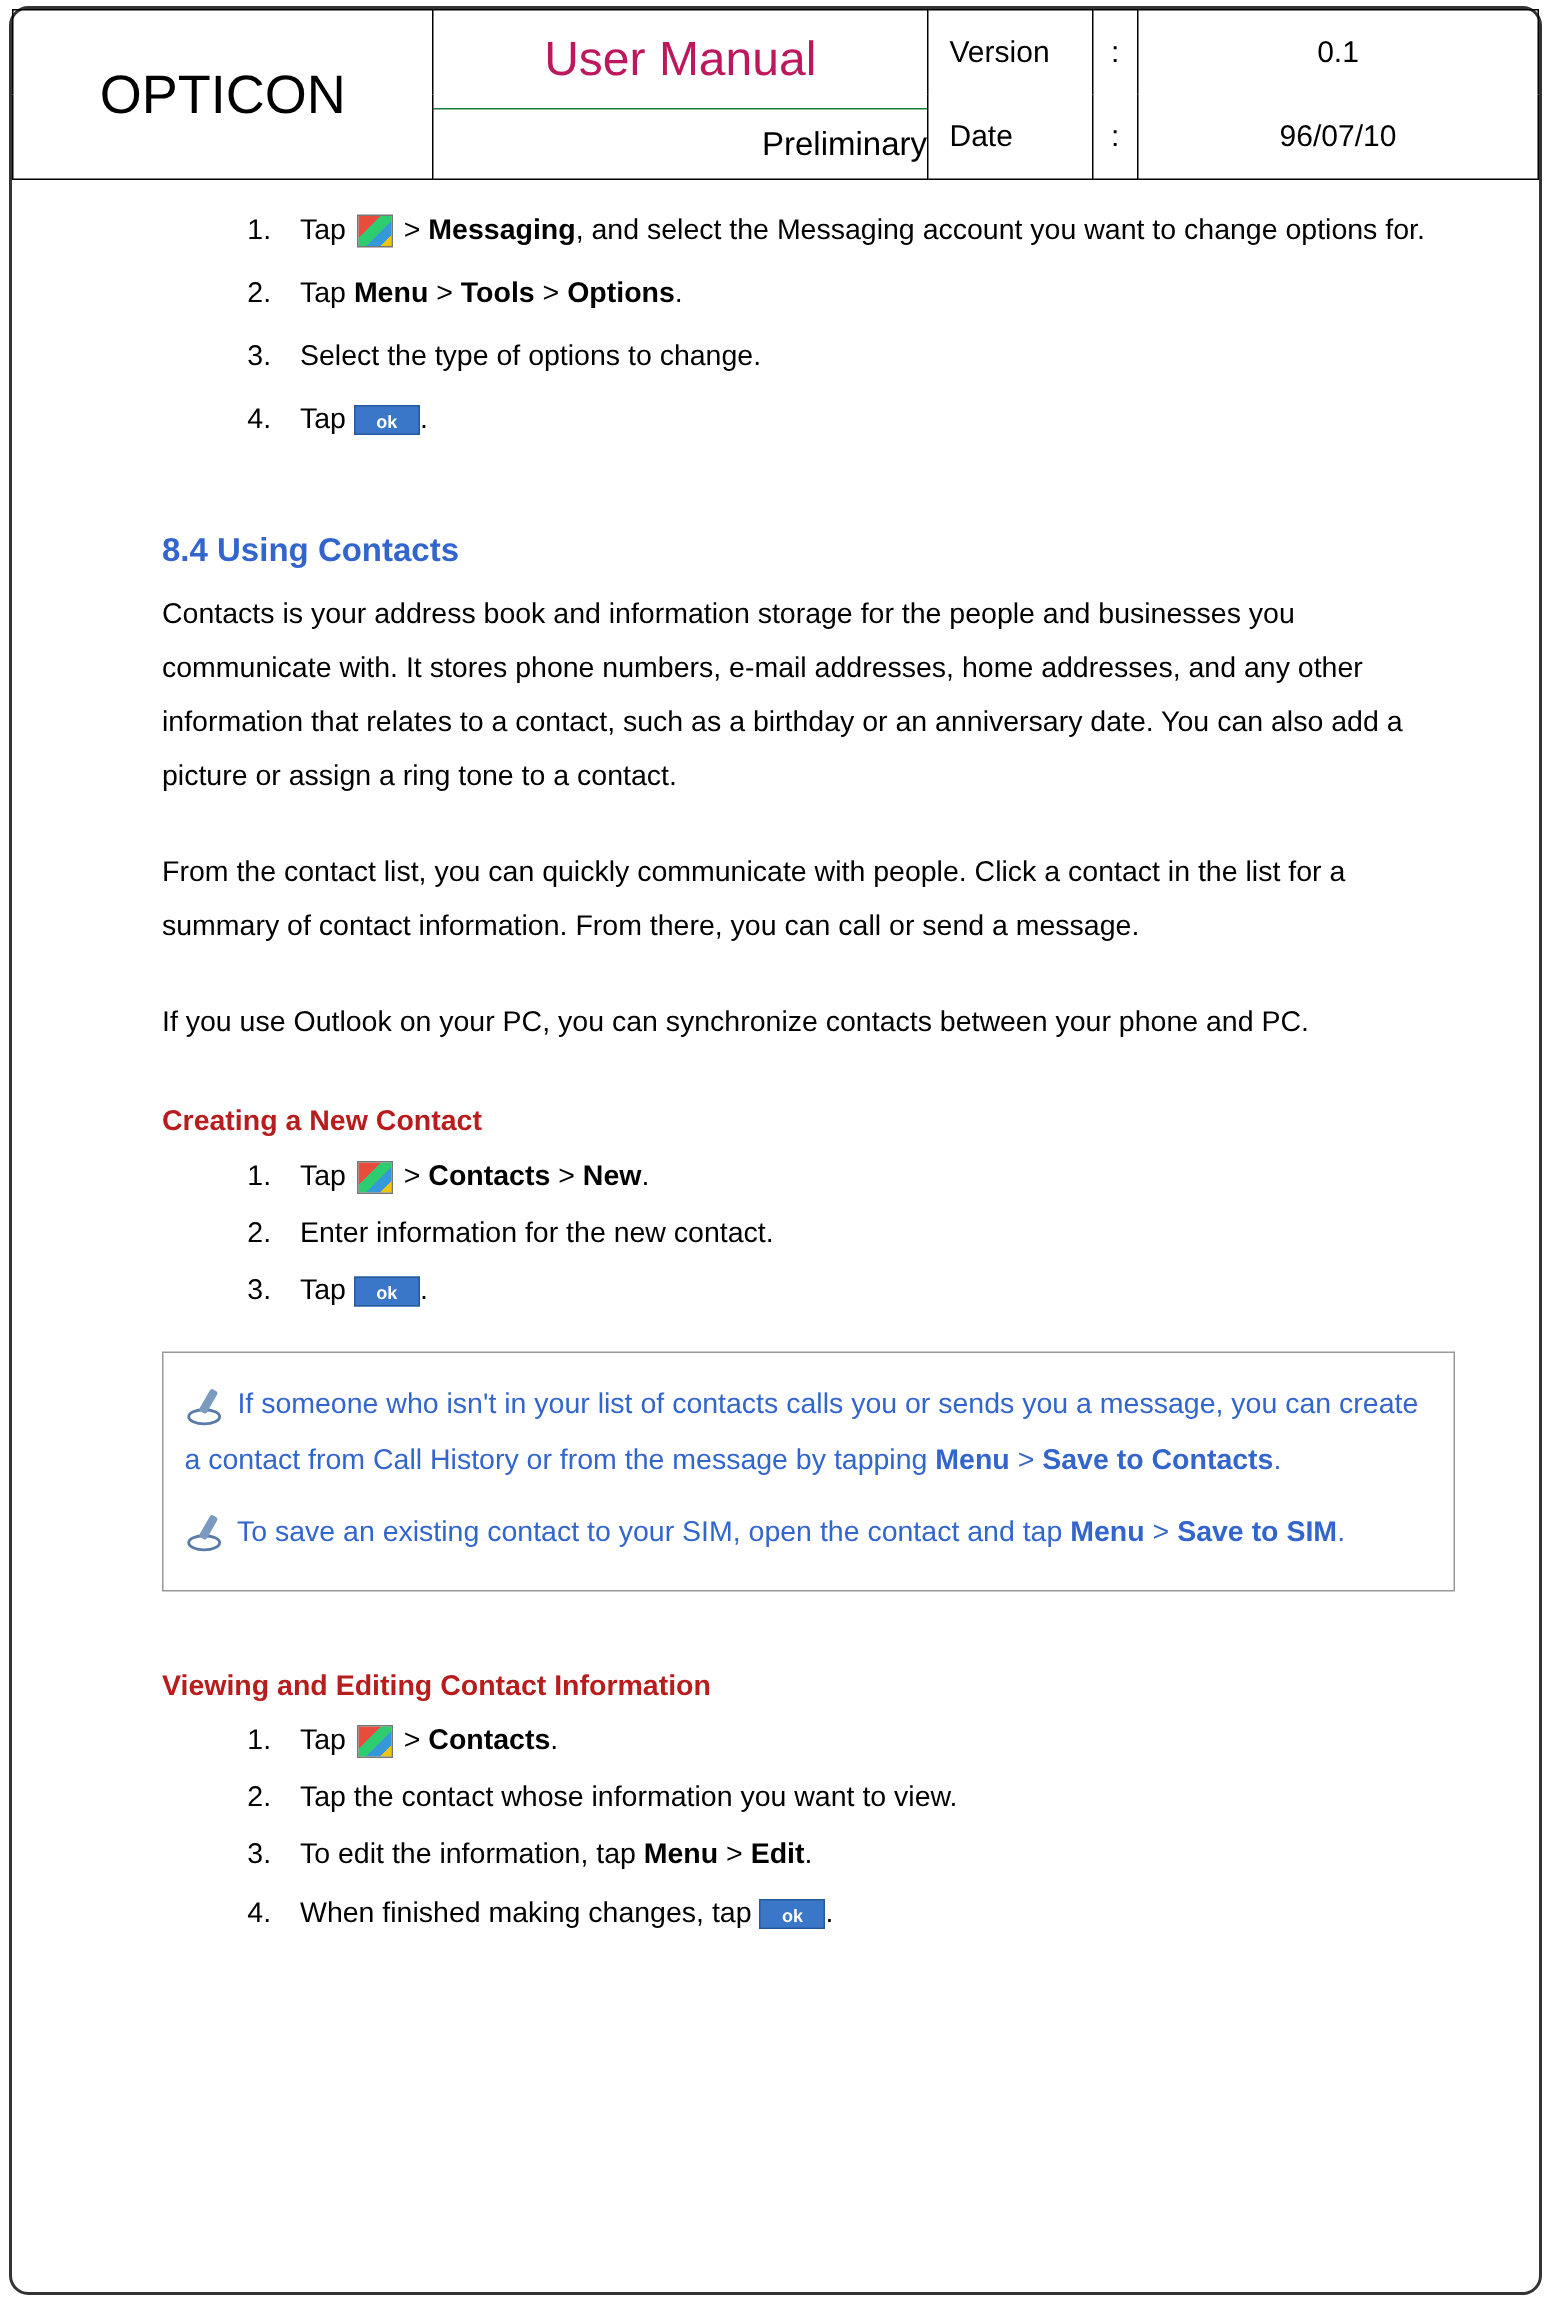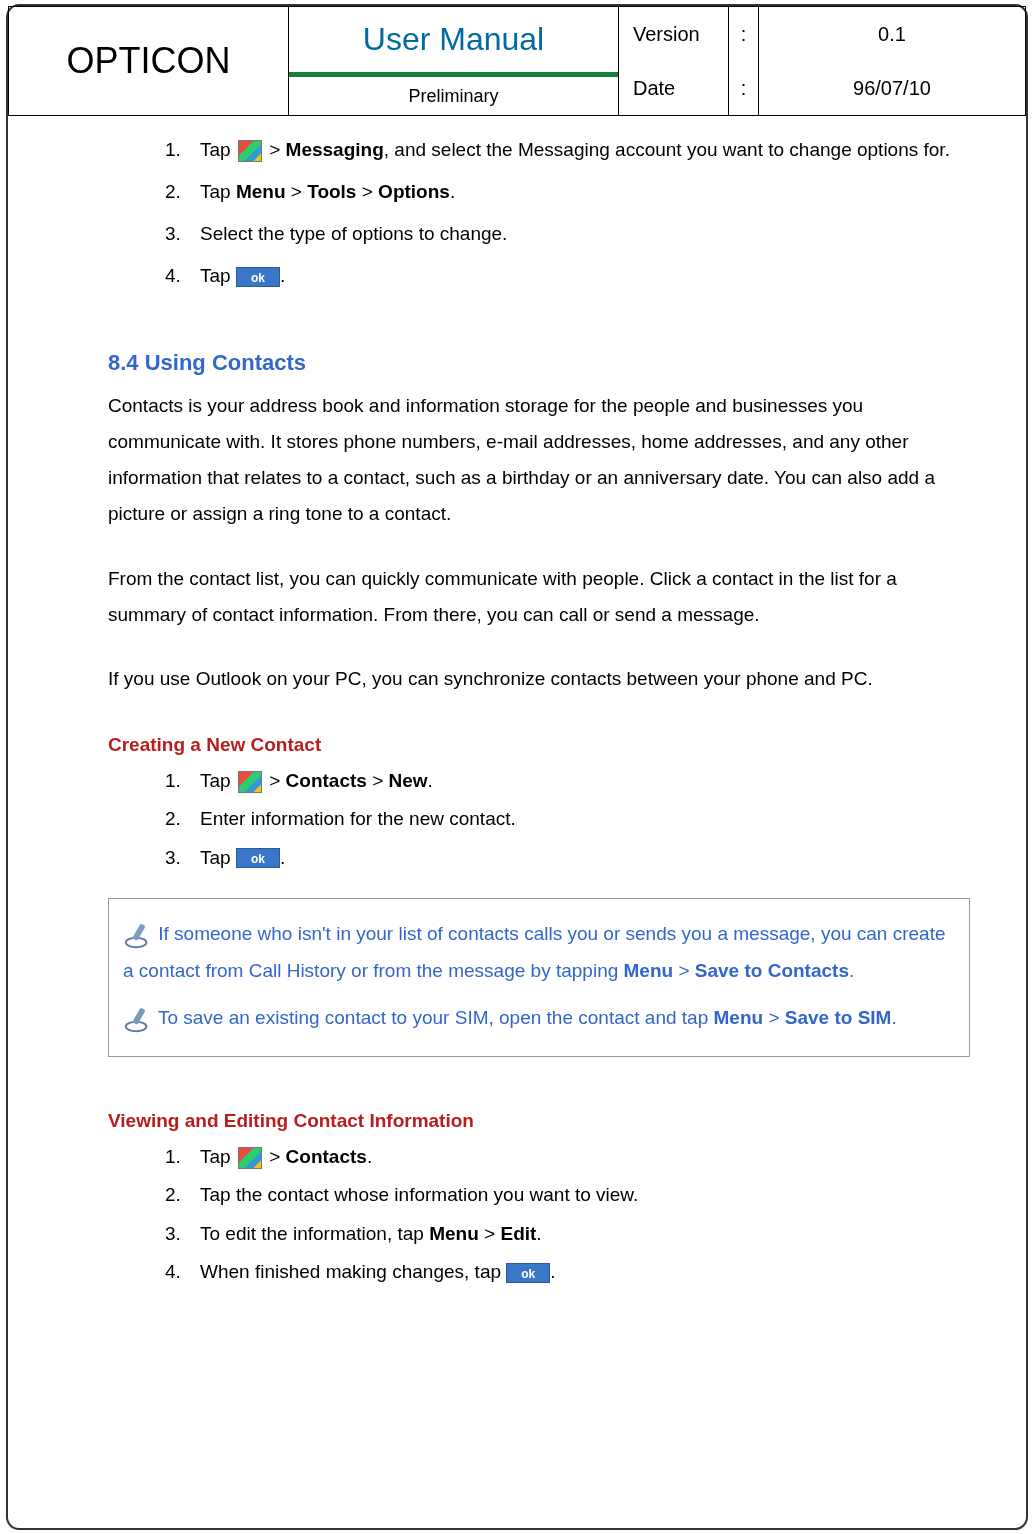--- a/index.html
+++ b/index.html
@@ -32,22 +32,22 @@
       vertical-align: middle;
     }
     .hdr-brand {
       width: 280px;
       text-align: center;
       font-size: 36px;
       font-weight: 400;
       height: 80px;
     }
     .hdr-title-cell { width: 330px; text-align: center; }
-    .hdr-title-top { font-size: 32px; color: #0369a1; border-bottom: 5px solid #15803d; padding: 2px 0; }
-    .hdr-title-bot { font-size: 18px; padding: 2px 0; }
+    .hdr-title-top { font-size: 32px; color: #be185d; border-bottom: 1px solid #15803d; padding: 2px 0; }
+    .hdr-title-bot { font-size: 22px; padding: 2px 0; text-align: right; }
     .hdr-meta-label { width: 110px; font-size: 20px; padding-left: 14px; }
     .hdr-meta-colon { width: 30px; text-align: center; font-size: 20px; }
     .hdr-meta-val { text-align: center; font-size: 20px; padding: 0 10px; }
     .header-table .toprow td.meta { border-bottom: none; }
     .header-table .botrow td.meta { border-top: none; }
     .content {
       padding: 16px 56px 0 56px;
       margin-left: 44px;
     }
     ol.numlist {

